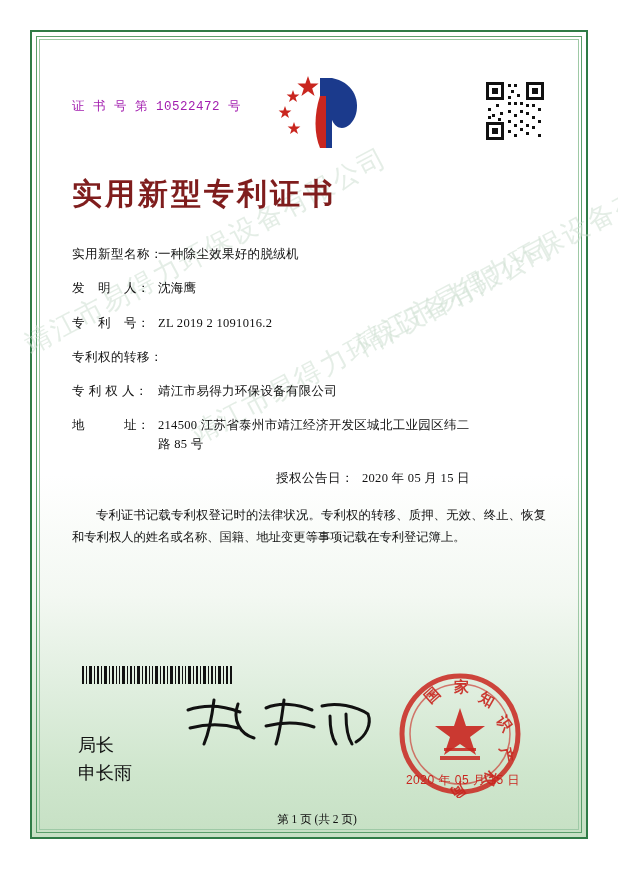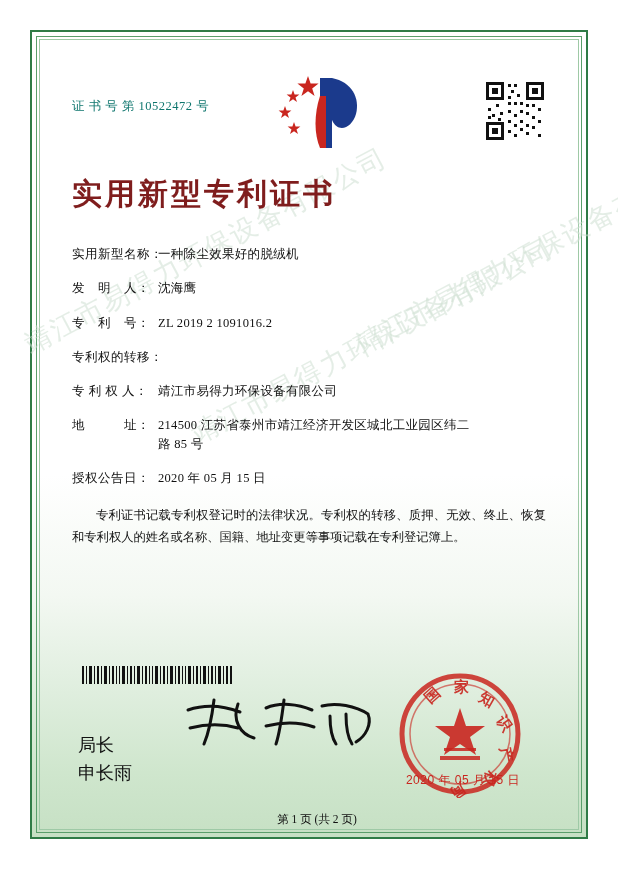--- a/index.html
+++ b/index.html
@@ -86,22 +86,23 @@
   
   .header {
     position: relative;
     height: 96px;
   }
   .cert-no {
     position: absolute;
     left: 0;
     top: 26px;
     font-size: 12.5px;
-    color: #0f766e;
+    color: #a21caf;
     letter-spacing: .5px;
+    font-family: Liberation Mono, monospace;
   }
   .logo {
     position: absolute;
     left: 196px;
     top: 2px;
     width: 92px;
     height: 78px;
   }
   .qr {
     position: absolute;
@@ -141,20 +142,21 @@
   .field-value {
     flex: 1 1 auto;
     letter-spacing: .3px;
   }
   .field-value .cont {
     display: block;
   }
   .row-split {
     display: flex;
     align-items: flex-start;
+    justify-content: flex-end;
   }
   .split-left {
     display: flex;
     flex: 0 0 270px;
   }
   .split-right {
     display: flex;
     flex: 1 1 auto;
   }
   .split-right .field-label {

